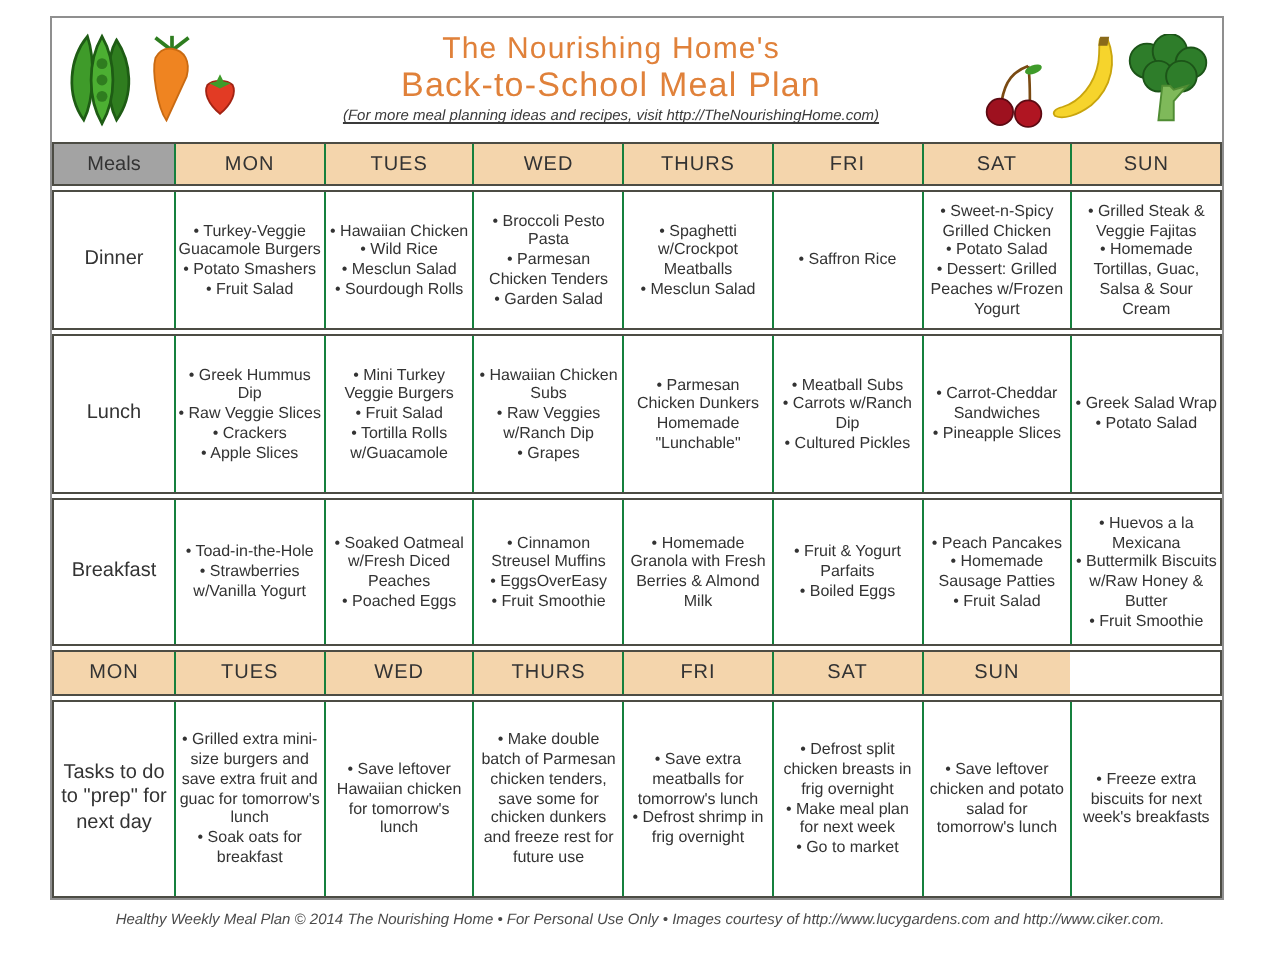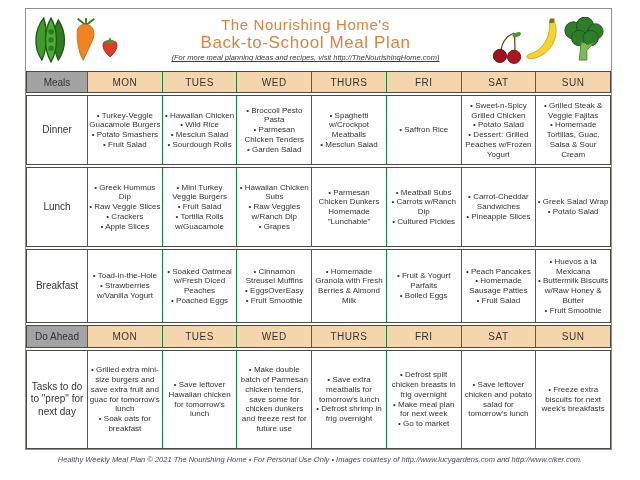--- a/index.html
+++ b/index.html
@@ -242,21 +242,20 @@
         <div class="line">• Fruit Salad</div>
       </div>
       <div class="cell">
         <div class="line">• Huevos a la Mexicana</div>
         <div class="line">• Buttermilk Biscuits w/Raw Honey &amp; Butter</div>
         <div class="line">• Fruit Smoothie</div>
       </div>
     </div>
 
   <div class="section h-do" id="days-bottom">
-    <div class="label-green">Do Ahead</div>
   <div class="day">MON</div>
       <div class="day">TUES</div>
       <div class="day">WED</div>
       <div class="day">THURS</div>
       <div class="day">FRI</div>
       <div class="day">SAT</div>
       <div class="day">SUN</div>
     </div>
 
   <div class="section h-tasks" id="row-tasks">
@@ -283,13 +282,13 @@
       <div class="cell">
         <div class="line">• Save leftover chicken and potato salad for tomorrow's lunch</div>
       </div>
       <div class="cell">
         <div class="line">• Freeze extra biscuits for next week's breakfasts</div>
       </div>
     </div>
 
 </div>
 
-<div class="footer">Healthy Weekly Meal Plan © 2021 The Nourishing Home • For Personal Use Only • Images courtesy of http://www.lucygardens.com and http://www.ciker.com.</div>
+<div class="footer">Healthy Weekly Meal Plan © 2014 The Nourishing Home • For Personal Use Only • Images courtesy of http://www.lucygardens.com and http://www.ciker.com.</div>
 
 </body></html>

